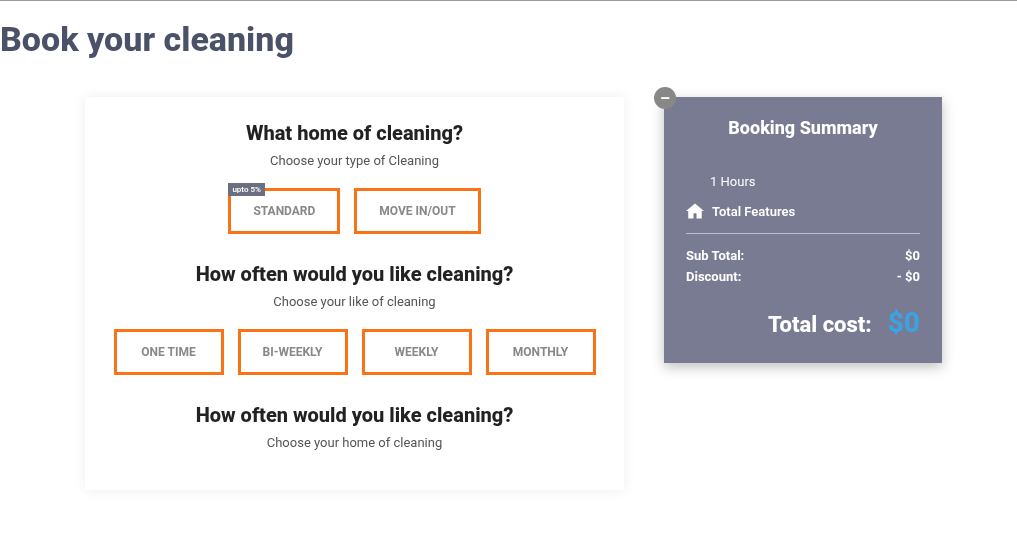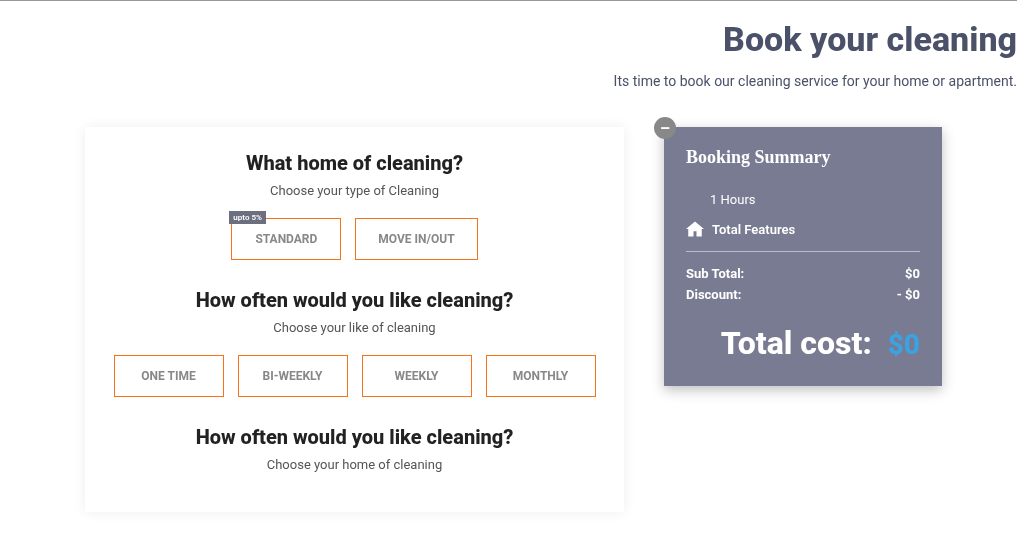--- a/index.html
+++ b/index.html
@@ -11,21 +11,21 @@
       height: 549px;
       overflow: hidden;
       position: relative;
     }
     .topline {
       height: 1px;
       background: #999;
       width: 100%;
     }
     .header {
-      text-align: right;
+      text-align: left;
       padding: 18px 0 8px;
     }
     .header h1 {
       font-size: 34px;
       font-weight: 800;
       color: #4a5168;
     }
     .header p {
       margin-top: 14px;
       font-size: 14px;
@@ -59,21 +59,21 @@
       margin-bottom: 20px;
     }
     .opt-row {
       display: flex;
       flex-wrap: wrap;
       justify-content: center;
       gap: 14px;
     }
     .opt {
       position: relative;
-      border: 1px solid #f97316;
+      border: 3px solid #f97316;
       padding: 13px 22px;
       font-size: 12px;
       font-weight: 700;
       color: #888;
       background: #fff;
       cursor: pointer;
       min-width: 110px;
       text-align: center;
     }
     .opt .badge {
@@ -107,24 +107,24 @@
       cursor: pointer;
       z-index: 2;
     }
     .summary {
       background: #787b91;
       color: #fff;
       padding: 20px 22px 24px;
       box-shadow: 0 4px 12px rgba(0,0,0,0.25);
     }
     .summary h3 {
+      text-align: center;
       font-size: 18px;
       font-weight: 800;
-      margin-bottom: 24px;
-      font-family: Liberation Serif, serif;
+      margin-bottom: 36px;
     }
     .sum-line {
       display: flex;
       align-items: center;
       font-size: 13px;
       font-weight: 600;
       margin-bottom: 12px;
     }
     .sum-line .hi {
       margin-right: 8px;
@@ -148,21 +148,21 @@
       margin-bottom: 6px;
     }
     .total {
       display: flex;
       justify-content: flex-end;
       align-items: baseline;
       gap: 16px;
       margin-top: 22px;
     }
     .total .tlabel {
-      font-size: 32px;
+      font-size: 22px;
       font-weight: 800;
       color: #fff;
     }
     .total .tval {
       font-size: 28px;
       font-weight: 800;
       color: #3aa3e3;
     }
     .house-icon svg {
       width: 18px;
@@ -170,21 +170,20 @@
       fill: #fff;
     }
   </style>
 </head>
 <body>
 
 <div class="topline"></div>
 
 <div class="header">
   <h1>Book your cleaning</h1>
-  <p>Its time to book our cleaning service for your home or apartment.</p>
 </div>
 
 <div class="container">
 
   <div class="form-col">
 
     <div class="section">
       <h2>What home of cleaning?</h2>
       <div class="sub">Choose your type of Cleaning</div>
       <div class="opt-row">

